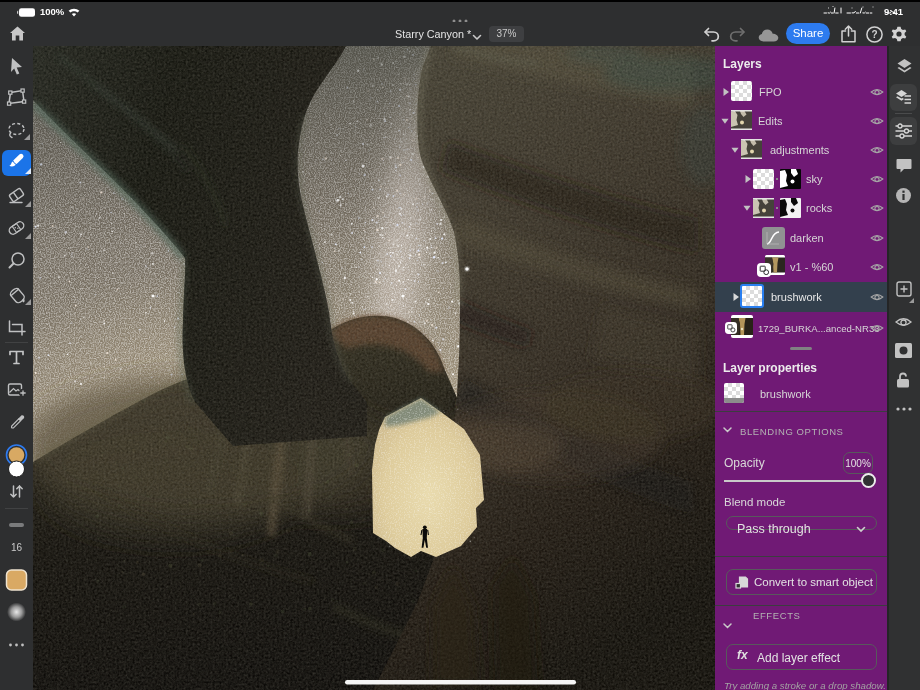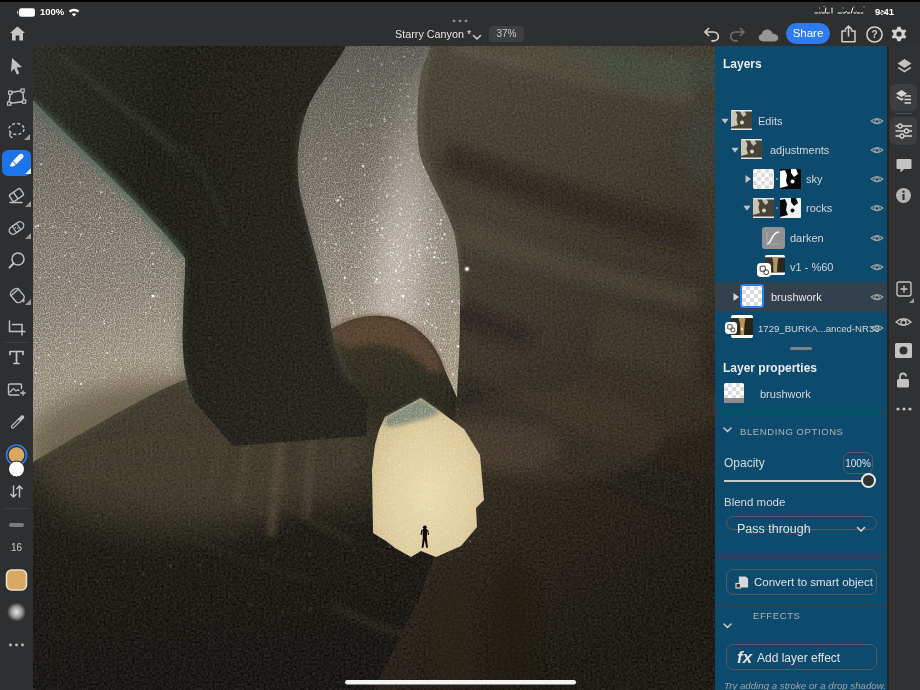--- a/index.html
+++ b/index.html
@@ -4,33 +4,33 @@
 <style>
   * { margin:0; padding:0; box-sizing:border-box; }
   html,body { width:920px; height:690px; overflow:hidden; background:#2e2f30;
     font-family:"Liberation Sans", sans-serif; }
   .abs { position:absolute; }
   #page { position:relative; width:920px; height:690px; }
   
   #statusbar { position:absolute; left:0; top:0; width:920px; height:22px; background:#2e2f30; border-top:2px solid #000; }
   #stat-left { position:absolute; left:17px; top:3px; height:13px; display:flex; align-items:center; }
   #stat-pct { color:#fff; font-size:9.5px; font-weight:bold; margin-left:4px; margin-right:4px; }
-  #stat-time { position:absolute; right:16px; top:1px; height:16px; }
+  #stat-time { position:absolute; right:7px; top:1px; height:16px; }
   #stat-dots { position:absolute; left:452px; top:7px; width:16px; height:3px; }
   
   #topbar { position:absolute; left:0; top:22px; width:920px; height:24px; background:#2e2f30; }
   #title { position:absolute; left:395px; top:6px; color:#e4e4e4; font-size:10.8px; }
   #zoombadge { position:absolute; left:489px; top:4px; width:35px; height:16px; background:#3e3f41; border-radius:4px;
      color:#c9c9c9; font-size:10px; text-align:center; line-height:16px; }
   
   #leftbar { position:absolute; left:0; top:46px; width:33px; height:644px; background:#2e2f30; }
   
   #canvas { position:absolute; left:33px; top:46px; width:682px; height:644px; background:#11100d; }
   
-  #layers { position:absolute; left:715px; top:46px; width:172px; height:644px; background:#0c4a6e; }
+  #layers { position:absolute; left:715px; top:46px; width:172px; height:644px; background:#701a75; }
   #rightstrip { position:absolute; left:889px; top:46px; width:31px; height:644px; background:#303132; }
   #stripline { position:absolute; left:887px; top:46px; width:2px; height:644px; background:#242526; }
   .lrow { position:absolute; left:0; width:172px; height:29px; }
   .lrow .txt { position:absolute; top:50%; transform:translateY(-50%); color:#d6d6d6; font-size:11px; white-space:nowrap; }
   .sel { background:#33404d; }
   .checker { background-color:#fff;
      background-image: linear-gradient(45deg,#dcdcdc 25%,transparent 25%,transparent 75%,#dcdcdc 75%),
                        linear-gradient(45deg,#dcdcdc 25%,transparent 25%,transparent 75%,#dcdcdc 75%);
      background-size:8px 8px; background-position:0 0,4px 4px; }
   .eye { position:absolute; top:50%; transform:translateY(-50%); left:155px; width:14px; height:14px; }
@@ -2311,20 +2311,31 @@
   <path d="M400 560 L420 520 L440 560 L445 640 L400 640 Z" fill="#2e2517"></path>
   <path d="M460 540 L480 510 L500 550 L505 640 L462 640 Z" fill="#241c11"></path>
 </g>
 
 <rect x="312" y="634" width="231" height="4.5" rx="2.2" fill="#fff" opacity="0.96"></rect>
 </svg>
   </div>
 
   <div id="layers">
     <div class="abs hdr" style="left:8px;top:11px;">Layers</div>
+    <div class="lrow" style="top:31px;">
+        <svg class="arrow" style="left:7px" width="7" height="9" viewBox="0 0 7 9">
+          <path d="M1 0.5 L6.5 4.5 L1 8.5 Z" fill="#c2c2c2"></path>
+        </svg>
+        <div class="abs checker" style="left:16px;top:4px;width:21px;height:20px;border-radius:2px;"></div>
+        <div class="txt" style="left:44px;">FPO</div>
+        <svg class="eye" style="left:155px" width="14" height="14" viewBox="0 0 14 14">
+<path d="M1.2 7 Q7 2.2 12.8 7 Q7 11.8 1.2 7 Z" fill="none" stroke="#a6a6a6" stroke-width="1.1"></path>
+<circle cx="7" cy="7.6" r="2.1" fill="none" stroke="#a6a6a6" stroke-width="1.1"></circle>
+</svg>
+      </div>
 <div class="lrow" style="top:60px;">
         <svg class="arrow" style="left:6px" width="9" height="7" viewBox="0 0 9 7">
           <path d="M0.5 1 L8.5 1 L4.5 6.5 Z" fill="#c2c2c2"></path>
         </svg>
         <svg class="abs" style="left:16px;top:4px" width="21" height="20" viewBox="0 0 21 20">
 <rect width="21" height="20" fill="#45423a" rx="1"></rect>
 <path d="M0 1.5 L4 1 L6.5 5 L5.5 10 L7 15 L0 17 Z" fill="#cac4b2"></path>
 <path d="M9 1 L13.5 1 L15.5 4.5 L12.5 7 L10 4 Z" fill="#c2bcaa"></path>
 <circle cx="11" cy="12.5" r="2" fill="#e2d6ae"></circle>
 <rect width="21" height="1.5" y="0" fill="#fff" opacity="0.85"></rect>
@@ -2494,21 +2505,21 @@
         </g>
       </svg>
       <span style="position:absolute;left:27px;top:6px;font-size:11.5px;white-space:nowrap;">Convert to smart object</span>
     </div>
     <div class="divider" style="top:559px;"></div>
     <svg class="abs" style="left:8px;top:577px" width="9" height="6" viewBox="0 0 9 6">
         <path d="M1 1 L4.5 4.5 L8 1" stroke="#c9c9c9" stroke-width="1.5" fill="none" stroke-linecap="round"></path>
       </svg>
     <div class="abs seclbl" style="left:25px;top:564px;padding-left:13px;">EFFECTS</div>
     <div class="field" style="left:11px;top:598px;width:151px;height:26px;">
-      <span style="position:absolute;left:10px;top:3px;font-size:17px;font-style:italic;font-weight:bold;color:#e0e0e0;">fx</span>
+      <span style="position:absolute;left:10px;top:3px;font-size:12px;font-style:italic;font-weight:bold;color:#e0e0e0;">fx</span>
       <span style="position:absolute;left:30px;top:6px;font-size:12px;white-space:nowrap;">Add layer effect</span>
     </div>
     <div class="abs" style="left:9px;top:634px;color:#a3a3a3;font-size:9.7px;font-style:italic;white-space:nowrap;">Try adding a stroke or a drop shadow.</div>
   </div>
 
   <div id="stripline"></div>
   <div id="rightstrip">
     
 
 <svg class="abs" style="left:7px;top:12px" width="17" height="17" viewBox="0 0 17 17">

